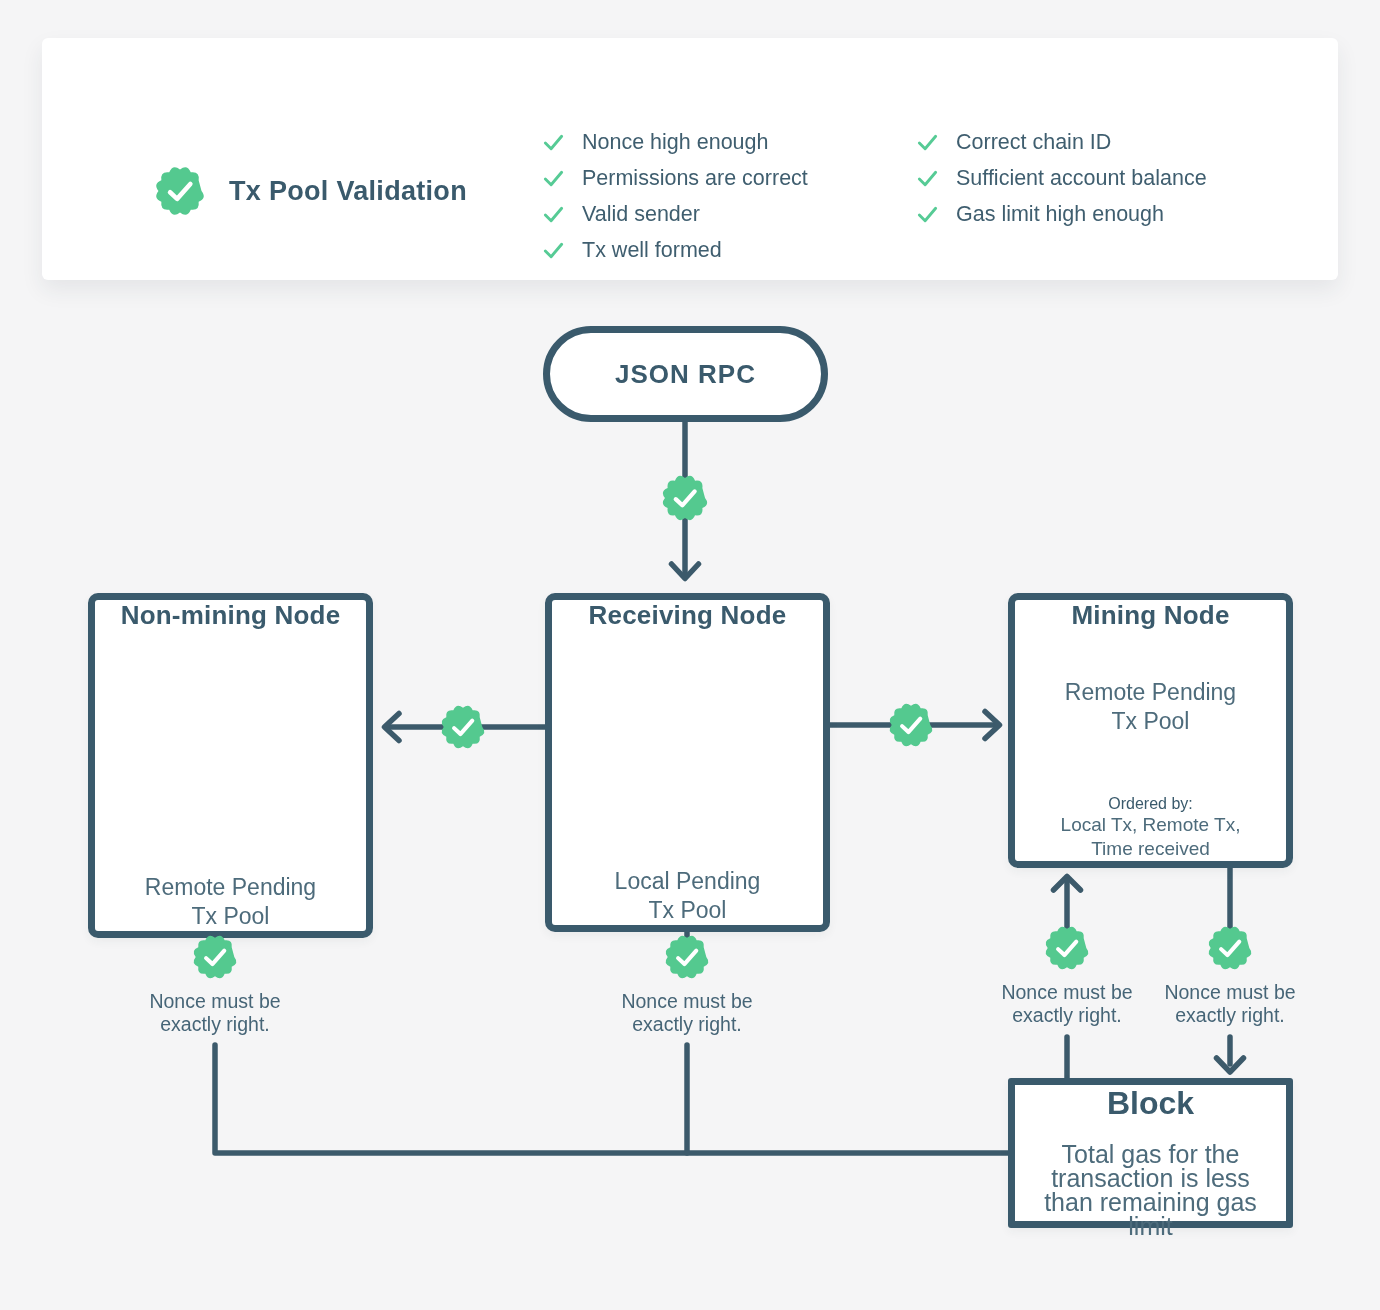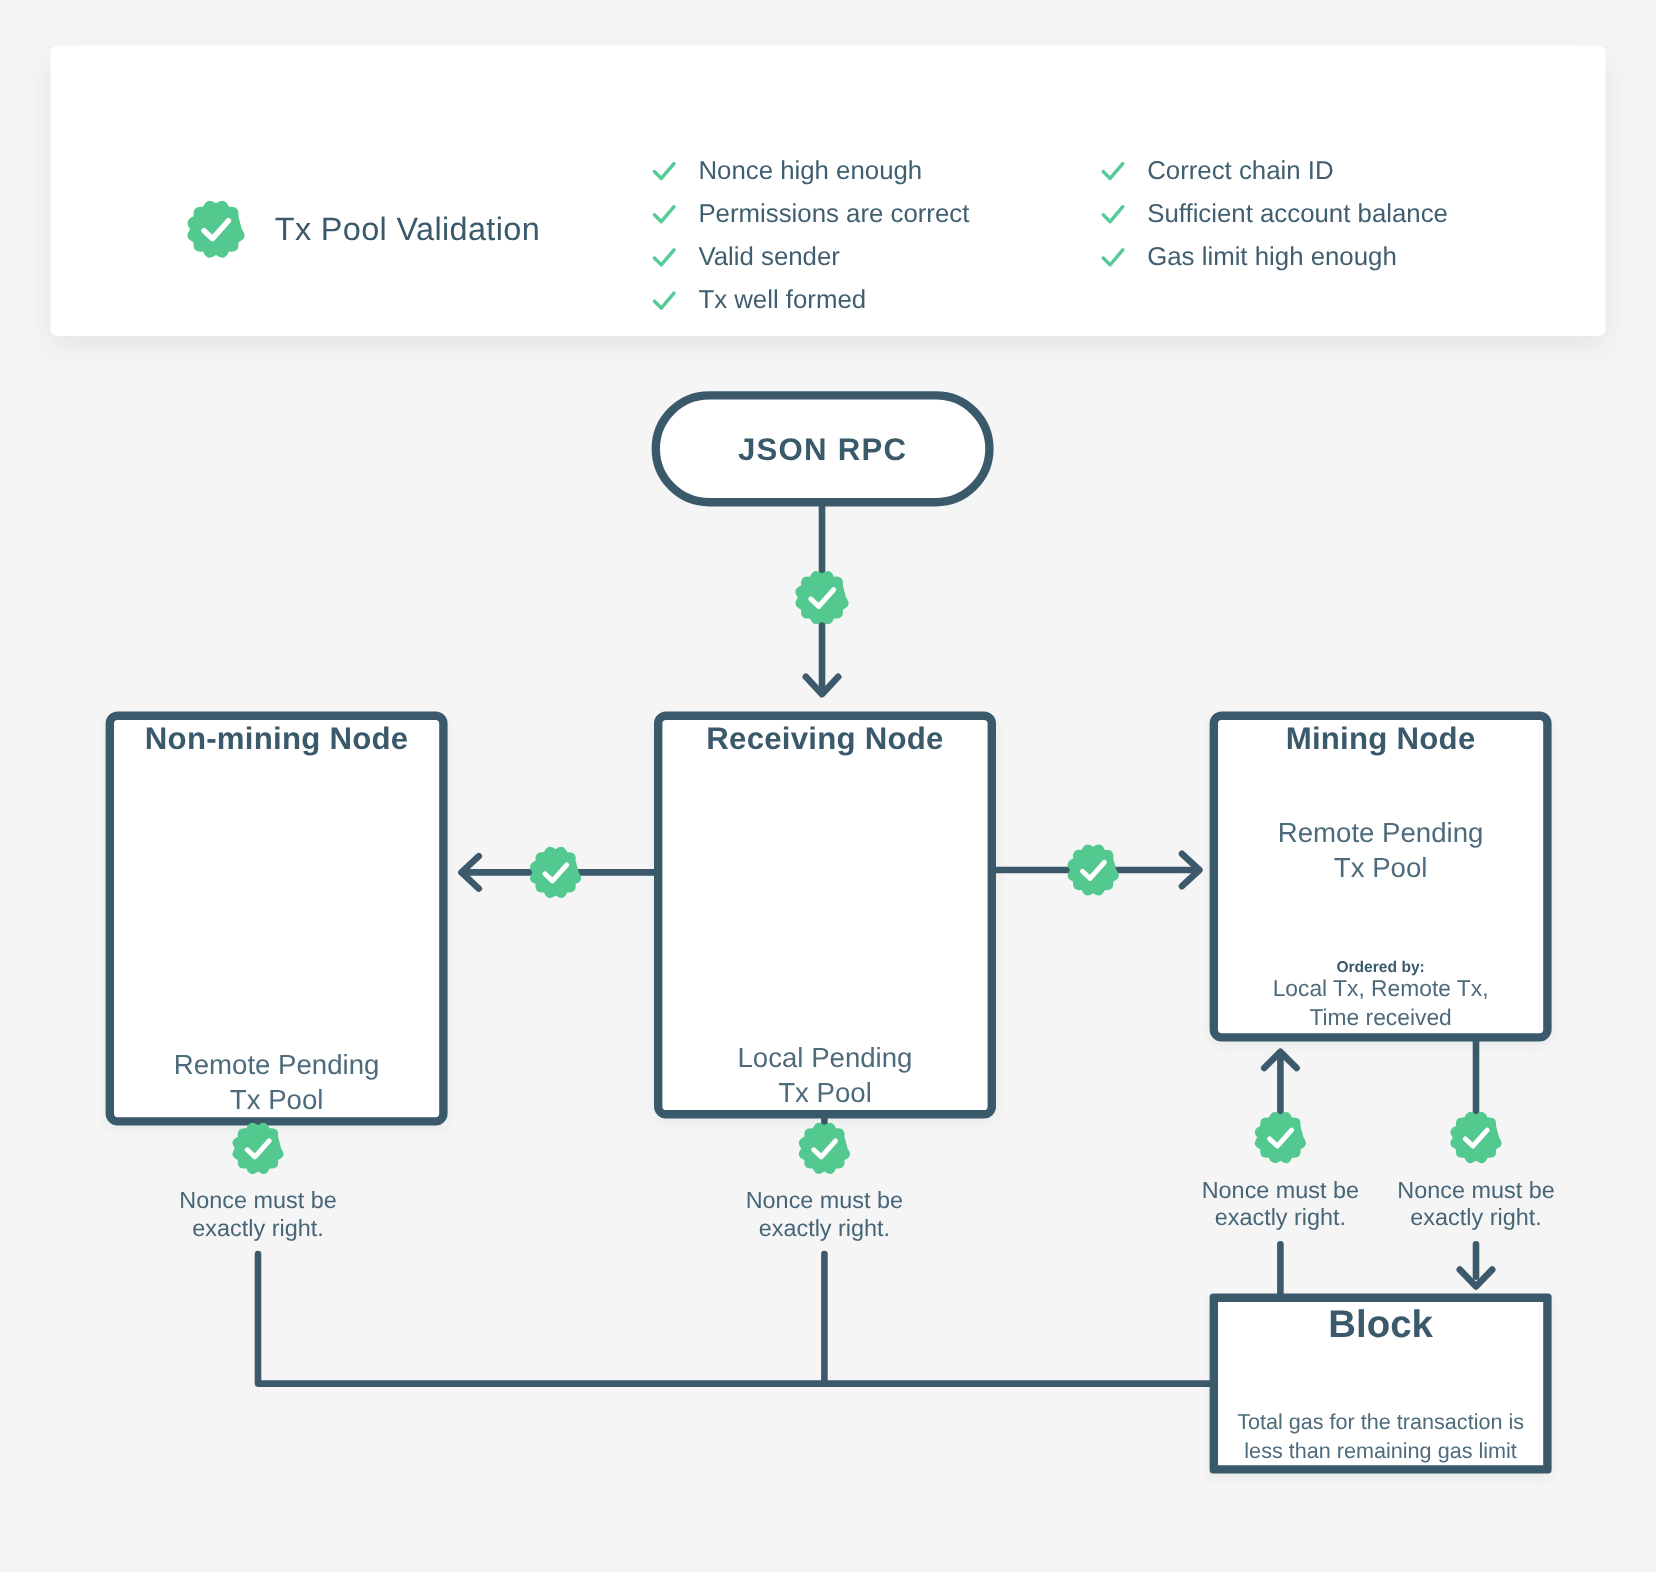--- a/index.html
+++ b/index.html
@@ -21,21 +21,21 @@
   
   .card{
     position:absolute;left:42px;top:38px;width:1296px;height:242px;
     background:var(--card);border-radius:6px;
     box-shadow:0 10px 22px rgba(40,50,60,.08);
   }
   .card-head{
     position:absolute;left:109px;top:124px;display:flex;align-items:center;gap:20px;
   }
   .card-title{
-    font-size:27px;font-weight:normal;color:var(--ink);letter-spacing:.3px;white-space:nowrap;
+    font-size:27px;font-weight:bold;color:var(--ink);letter-spacing:.3px;white-space:nowrap;
   }
   .checklist{position:absolute;top:86px;list-style:none;}
   .checklist.col1{left:500px;}
   .checklist.col2{left:874px;}
   .checklist li{
     height:36px;display:flex;align-items:center;gap:17px;
     font-size:21.5px;color:#3f5e6f;white-space:nowrap;
   }
   .tick{width:23px;height:23px;color:#56cb95;flex:0 0 auto;}
   .tick svg{width:100%;height:100%;display:block;}
@@ -63,24 +63,24 @@
     text-align:center;box-shadow:0 4px 10px rgba(40,50,60,.05);
   }
   .node-left{left:88px;top:593px;width:285px;height:345px;}
   .node-center{left:545px;top:593px;width:285px;height:339px;}
   .node-right{left:1008px;top:593px;width:285px;height:275px;}
   .node-block{left:1008px;top:1078px;width:285px;height:150px;border-radius:3px;}
 
   .node-title{font-size:26px;font-weight:bold;color:var(--ink);margin-bottom:8px;letter-spacing:.2px;}
   .node-sub{font-size:23px;color:var(--ink-soft);line-height:29px;}
   .ordered{margin-top:20px;}
-  .ordered-label{font-size:13px;font-weight:bold;color:var(--ink);}
+  .ordered-label{font-size:16px;font-weight:normal;color:var(--ink);}
   .ordered-body{font-size:19px;color:var(--ink-soft);line-height:24px;}
   .block-title{font-size:32px;font-weight:bold;color:var(--ink);margin-bottom:5px;}
-  .block-body{font-size:18px;color:var(--ink-soft);line-height:24px;width:248px;margin-top:15px;}
+  .block-body{font-size:25px;color:var(--ink-soft);line-height:24px;width:248px;margin-top:15px;}
 
   
   .note{
     position:absolute;width:200px;text-align:center;z-index:2;
     font-size:19.5px;line-height:23px;color:var(--note);
   }
 </style>
 </head>
 <body>
 

